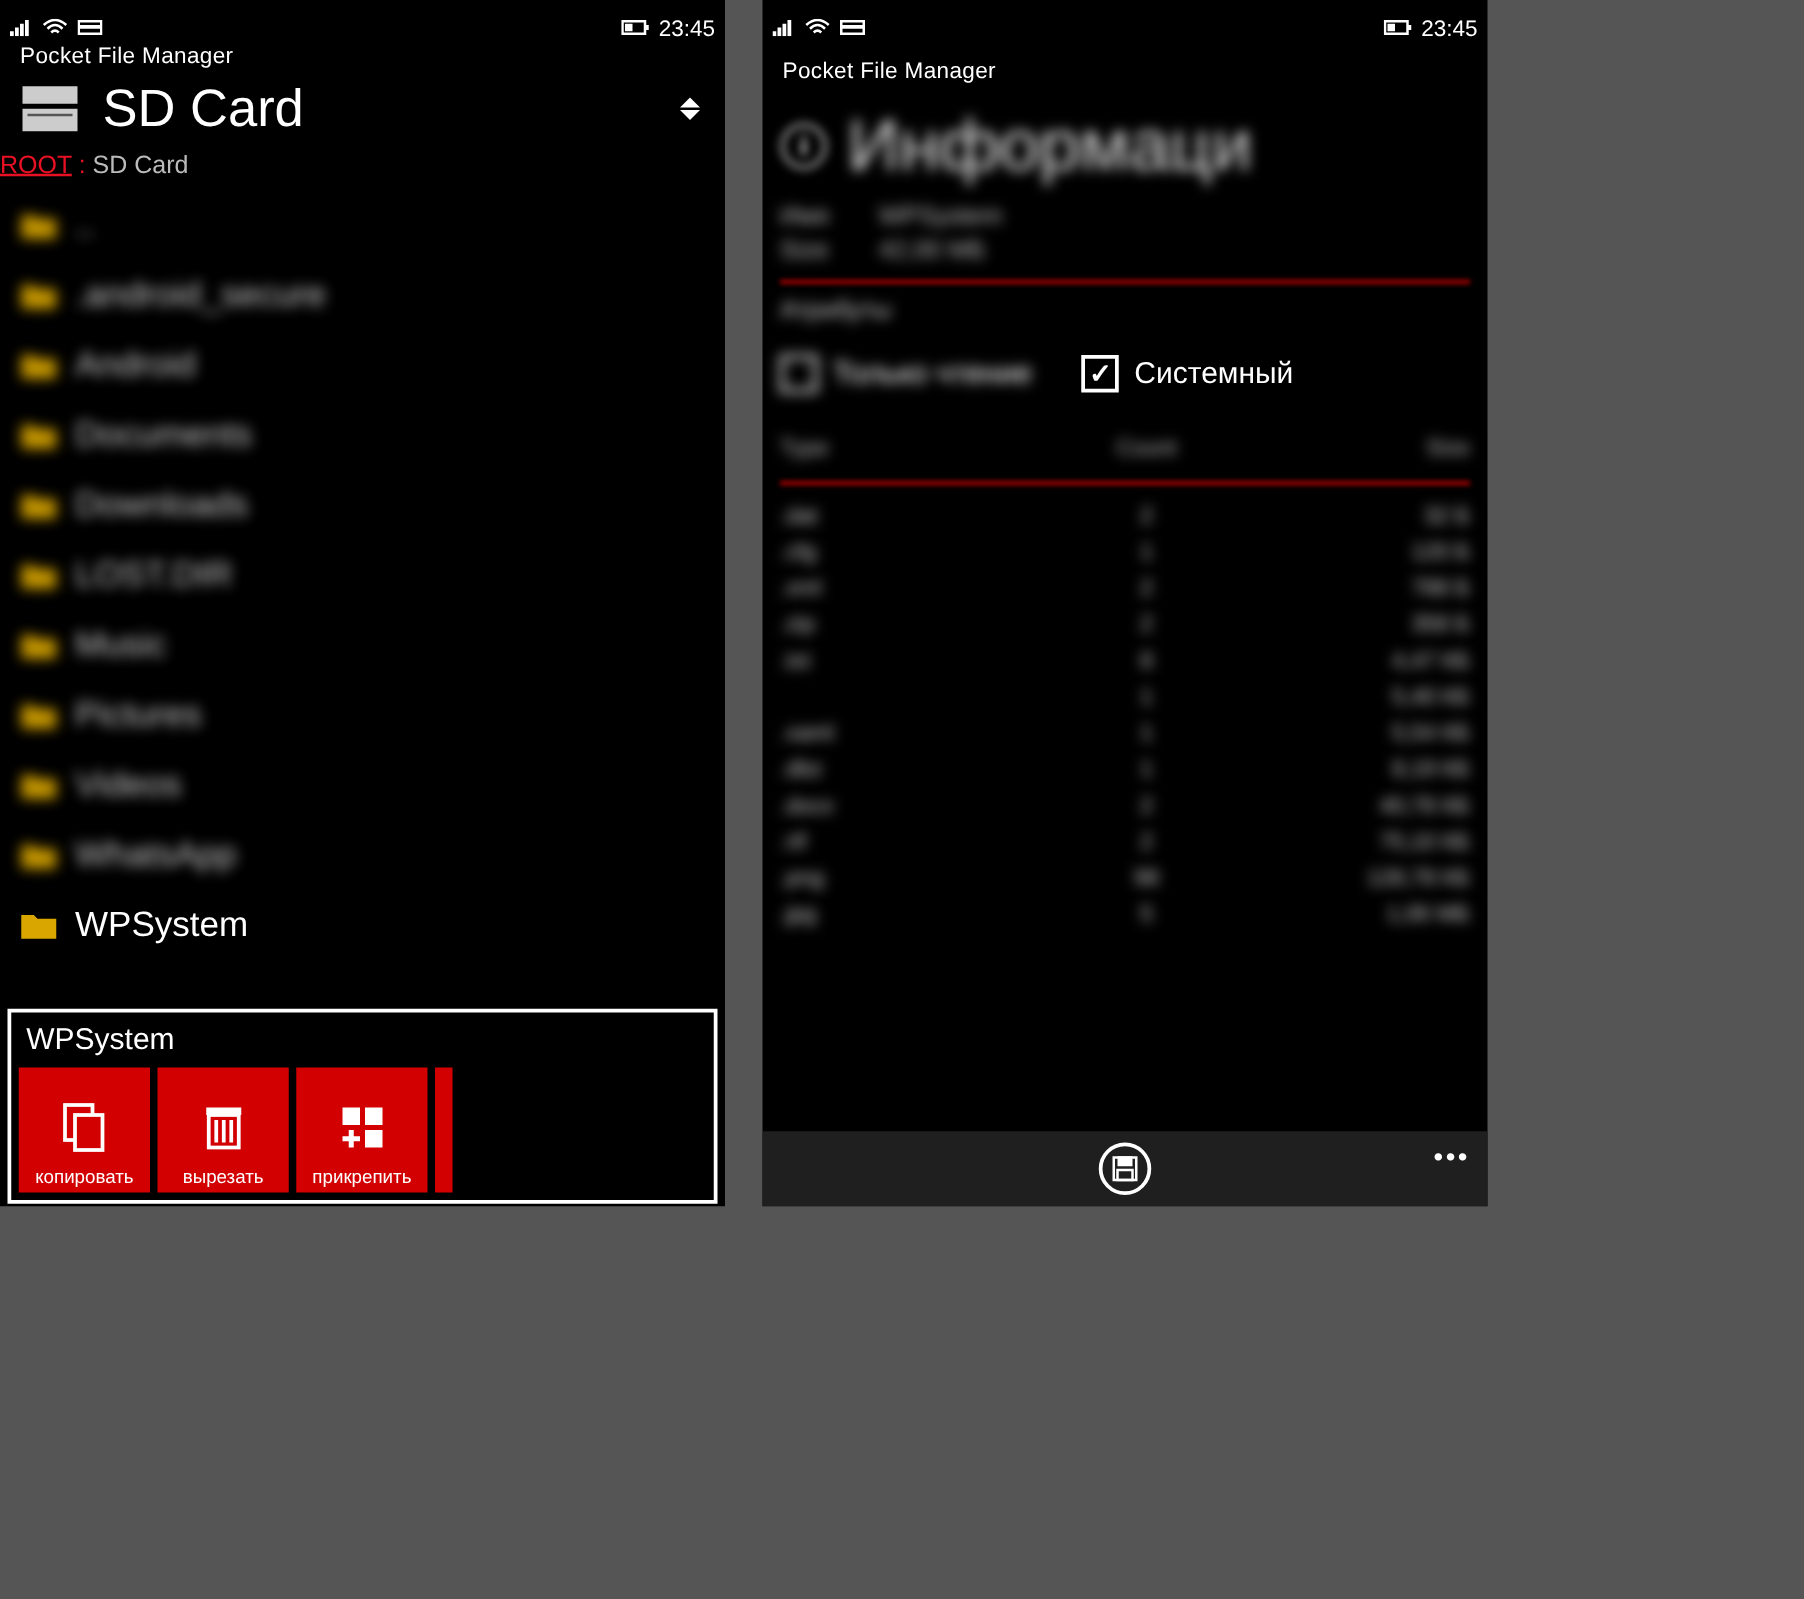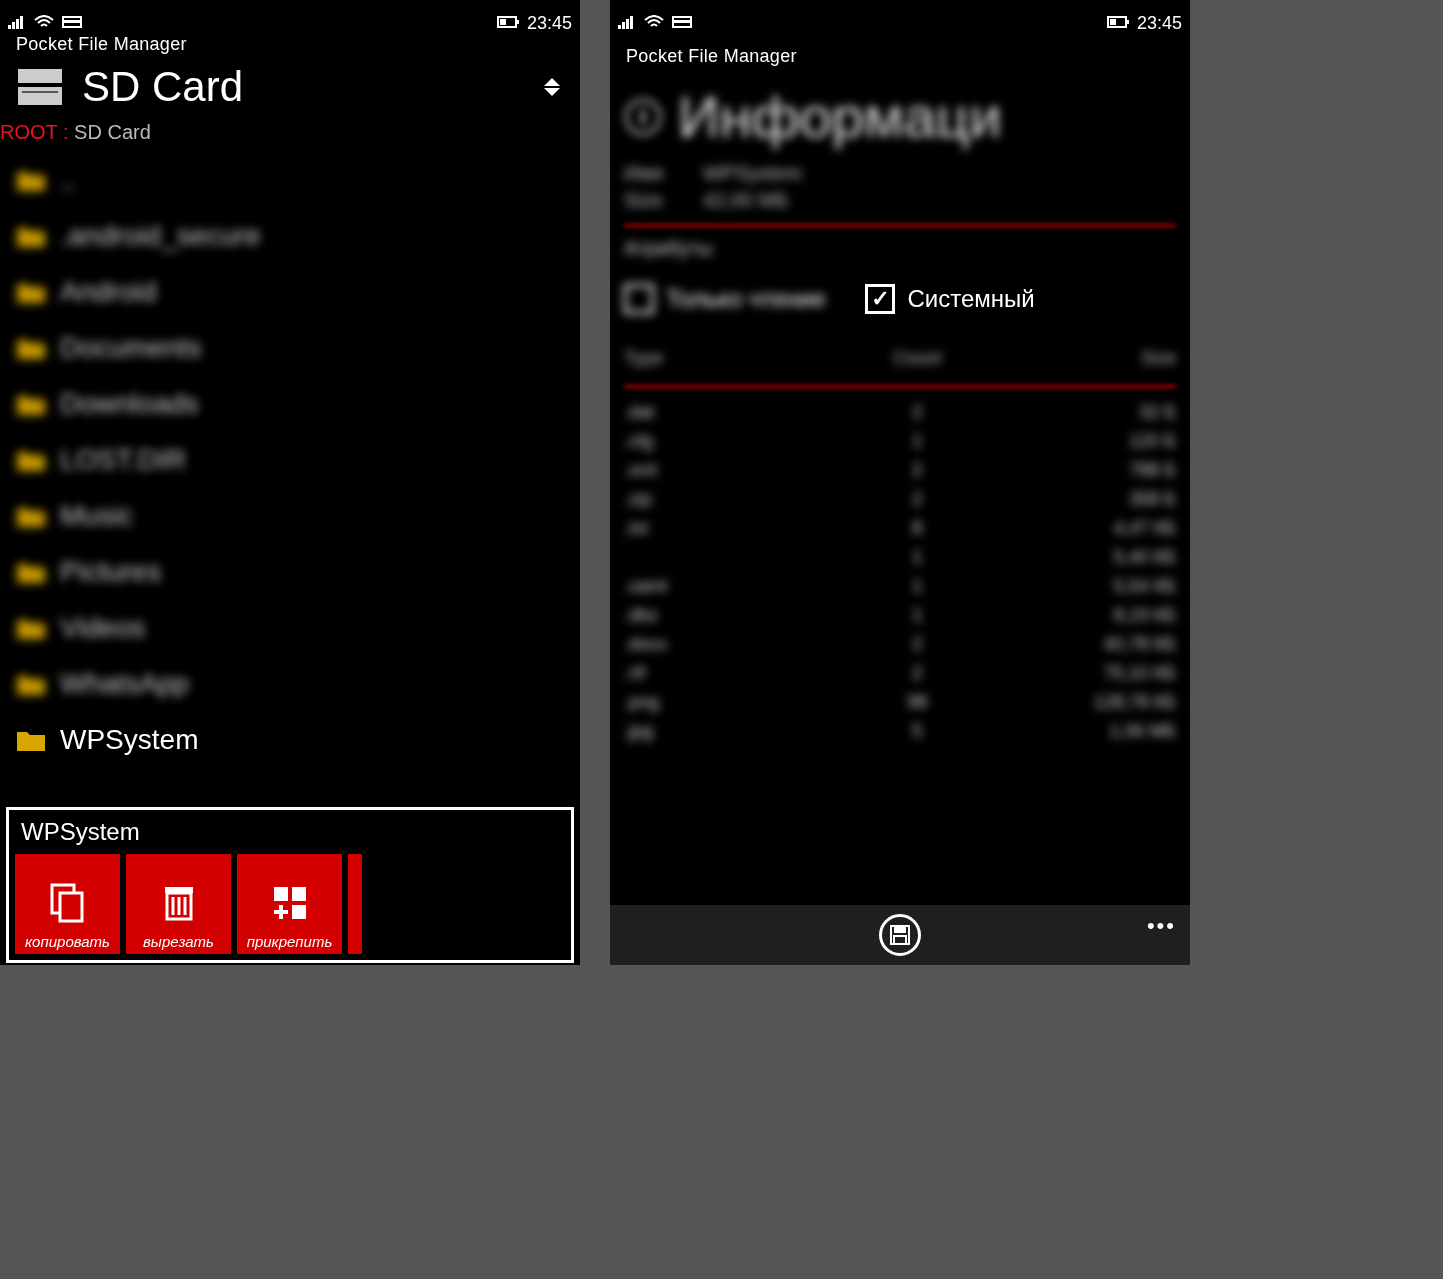--- a/index.html
+++ b/index.html
@@ -16,33 +16,33 @@
   
   .app-title { font-size: 18px; padding: 6px 16px 2px 16px; font-weight: 400; letter-spacing: 0.3px; }
   .loc-row { display: flex; align-items: center; padding: 6px 14px; gap: 16px; }
   .loc-icon { width: 52px; height: 44px; }
   .loc-title { font-size: 42px; font-weight: 300; flex: 1; }
   .updown { width: 28px; height: 28px; display:flex; flex-direction:column; align-items:center; justify-content:center; gap:2px; }
   .updown .tri { width:0;height:0;border-left:8px solid transparent;border-right:8px solid transparent; }
   .updown .up { border-bottom:8px solid #fff; }
   .updown .dn { border-top:8px solid #fff; }
   .breadcrumb { padding: 4px 16px 8px 0; font-size: 20px; }
-  .breadcrumb .root { color: #e81123; }
+  .breadcrumb .root { color: #e81123; text-decoration: underline; }
   .breadcrumb .sep { color: #e81123; }
   .breadcrumb .path { color: #bbb; }
   .filelist { flex: 1; padding: 0 16px; overflow: hidden; }
   .file-row { display: flex; align-items: center; gap: 14px; height: 56px; }
   .file-row.blurred { filter: blur(5px); opacity: 0.9; }
   .folder-icon { width: 30px; height: 24px; }
   .file-name { font-size: 28px; color: #ddd; font-weight: 300; }
   .file-row.selected .file-name { color: #fff; font-weight:400; }
   
   .ctx-panel { position: absolute; left: 6px; right: 6px; bottom: 2px; border: 3px solid #fff; padding: 4px 6px 6px 6px; background: #000; }
   .ctx-title { font-size: 24px; padding: 4px 4px 8px 6px; }
-  .ctx-actions { display: flex; gap: 6px; font-style: italic; }
+  .ctx-actions { display: flex; gap: 6px; }
   .ctx-btn { width: 105px; height: 100px; background: #d20000; display: flex; flex-direction: column; align-items: center; justify-content: flex-end; padding-bottom: 4px; gap: 4px; cursor: pointer; }
   .ctx-btn.slim { width: 14px; }
   .ctx-btn svg { fill: #fff; }
   .ctx-btn .lbl { font-size: 15px; color: #fff; text-align:center; }
   
   .softrow { position:absolute; bottom:-18px; left:0; right:0; display:flex; justify-content:space-around; z-index:-1;}
   .softcircle { width:56px;height:56px;border:4px solid #777;border-radius:50%; filter: blur(3px);}
   
   .right-body { flex:1; position:relative; padding: 0 14px; }
   .info-head { display:flex; align-items:center; gap:16px; padding: 14px 0 10px 0; }

